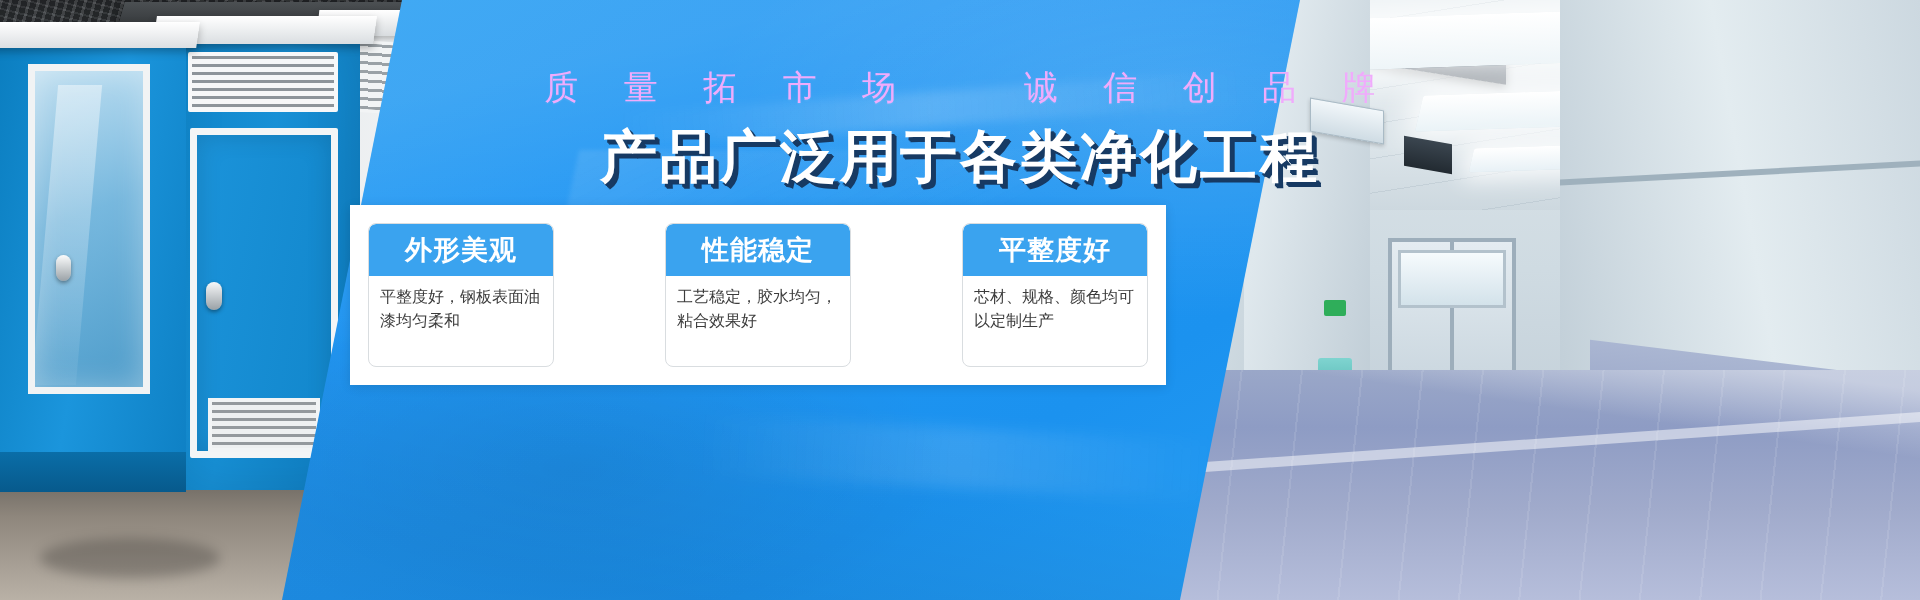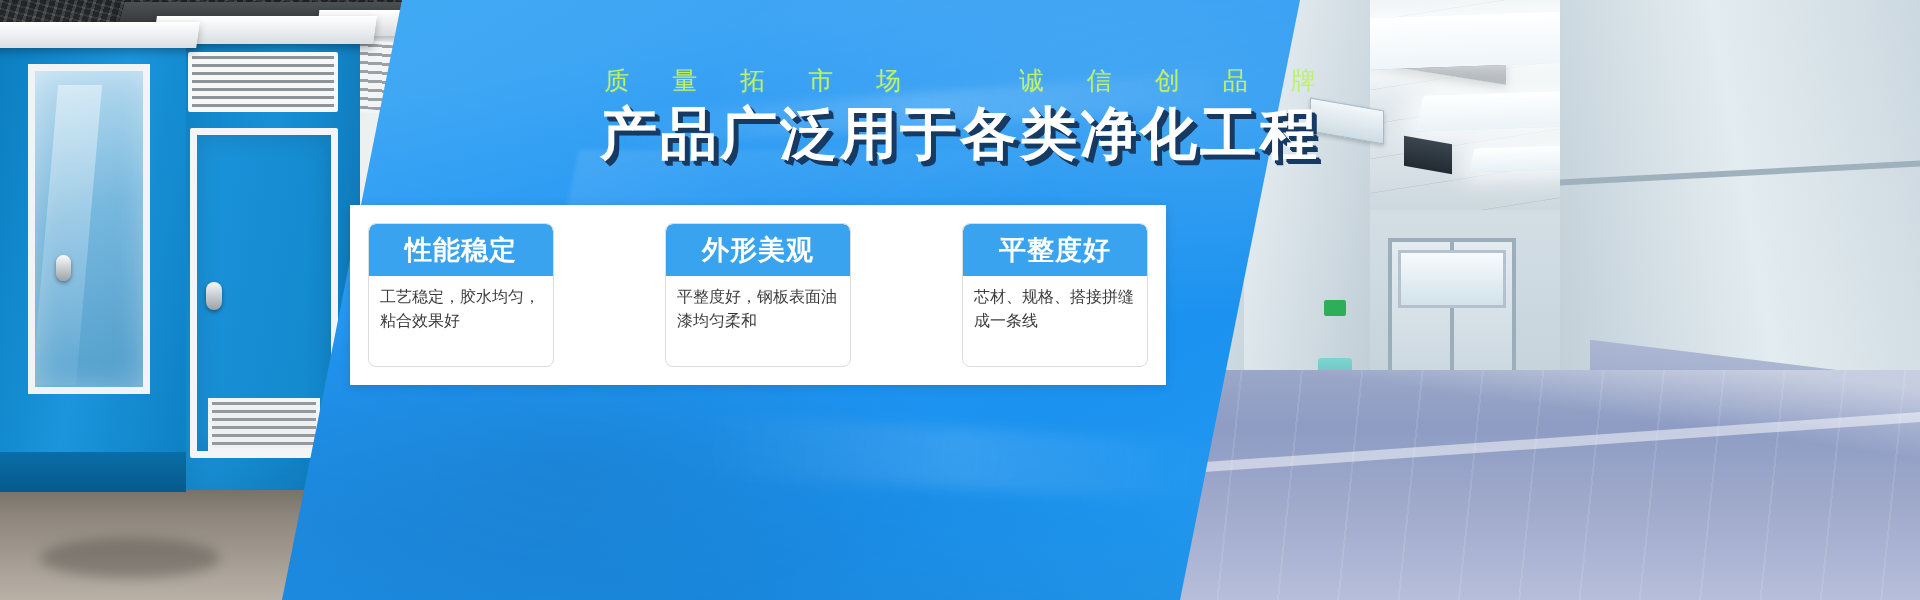--- a/index.html
+++ b/index.html
@@ -271,30 +271,31 @@
     transform: skewX(-12deg); filter: blur(2px);
   }
 
   
   .headline-wrap {
     position:absolute; left:0; top:62px; width:1920px;
     text-align:center;
     z-index: 6;
   }
   .subtitle {
-    font-size: 25px;
+    font-size: 34px;
     letter-spacing: 18px;
-    color: #bef264;
+    color: #f0abfc;
     font-weight: 400;
     text-indent: 18px;
     line-height: 1.5;
     white-space: pre;
     text-shadow: 0 1px 2px rgba(255,255,255,.12);
   }
   .headline {
+    margin-top: 10px;
     font-size: 57px;
     font-weight: bold;
     color: #ffffff;
     letter-spacing: 3px;
     line-height: 1.18;
     text-shadow:
       4px 4px 0 #173a63,
       5px 5px 0 #173a63,
       3px 3px 0 #173a63;
   }
@@ -402,30 +403,30 @@
   </div>
 
   <div class="headline-wrap">
     <div class="subtitle">质 量 拓 市 场    诚 信 创 品 牌</div>
     <div class="headline">产品广泛用于各类净化工程</div>
   </div>
 
   <div class="cards-strip">
 
     <div class="card">
+      <div class="card-head">外形美观</div>
+      <div class="card-body">平整度好，钢板表面油漆均匀柔和</div>
+    </div>
+
+    <div class="card">
       <div class="card-head">性能稳定</div>
       <div class="card-body">工艺稳定，胶水均匀，粘合效果好</div>
     </div>
 
     <div class="card">
-      <div class="card-head">外形美观</div>
-      <div class="card-body">平整度好，钢板表面油漆均匀柔和</div>
+      <div class="card-head">平整度好</div>
+      <div class="card-body">芯材、规格、颜色均可以定制生产</div>
     </div>
 
-    <div class="card">
-      <div class="card-head">平整度好</div>
-      <div class="card-body">芯材、规格、搭接拼缝成一条线</div>
-    </div>
-
 
   </div>
 
 </div>
 
 </body></html>

